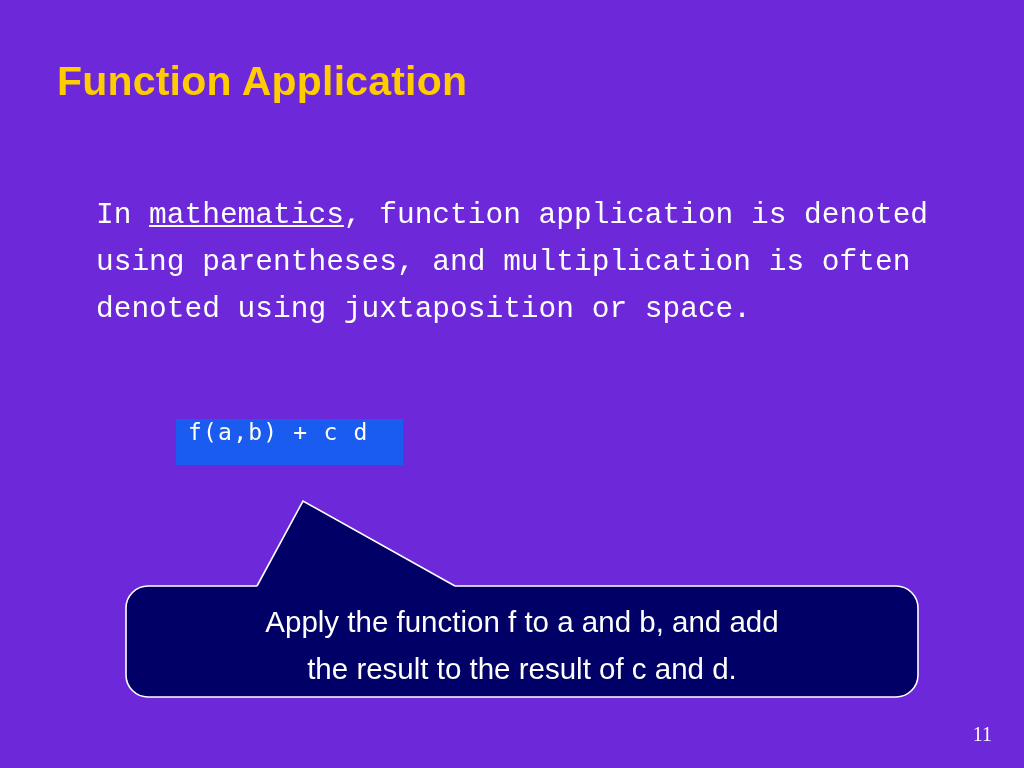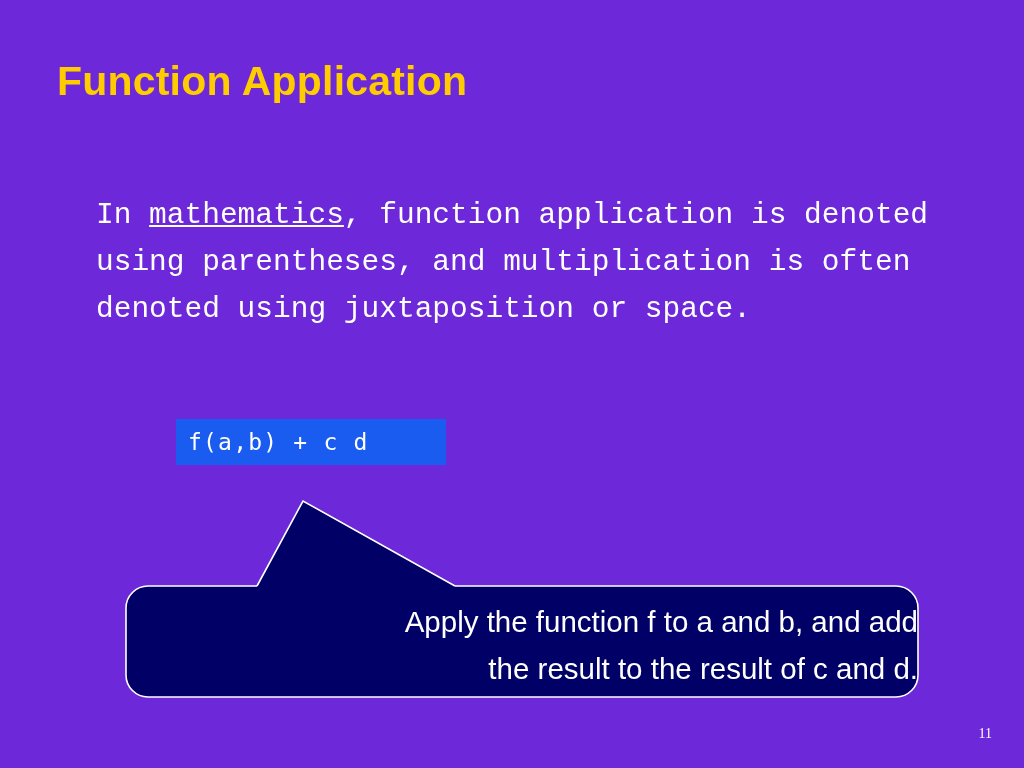--- a/index.html
+++ b/index.html
@@ -50,25 +50,24 @@
   #body-paragraph .underlined {
     text-decoration: underline;
     text-underline-offset: 2px;
   }
 
   
   #code-box {
     position: absolute;
     left: 176px;
     top: 419px;
-    width: 270px;
+    width: 227px;
     height: 46px;
     background: #1A5CEF;
     display: flex;
-    align-items: center;
     box-sizing: border-box;
     padding-left: 12px;
   }
   #code-box .code-text {
     color: #FFFFFF;
     font-family: "DejaVu Sans Mono", monospace;
     font-size: 23px;
     letter-spacing: 1.2px;
     white-space: pre;
   }
@@ -80,35 +79,35 @@
     top: 0;
     width: 1024px;
     height: 768px;
     pointer-events: none;
   }
   #callout-text {
     position: absolute;
     left: 126px;
     top: 598px;
     width: 792px;
-    text-align: right;
+    text-align: center;
     color: #FFFFFF;
     font-family: "Liberation Sans", sans-serif;
     font-size: 29.5px;
     line-height: 47px;
   }
 
   
   #page-number {
     position: absolute;
     right: 32px;
     bottom: 24px;
     color: #FFFFFF;
     font-family: "Liberation Serif", serif;
-    font-size: 14px;
+    font-size: 20px;
     line-height: 20px;
   }
 </style>
 </head>
 <body>
 
 <div id="slide">
 
   <div id="slide-title">Function Application</div>
 

